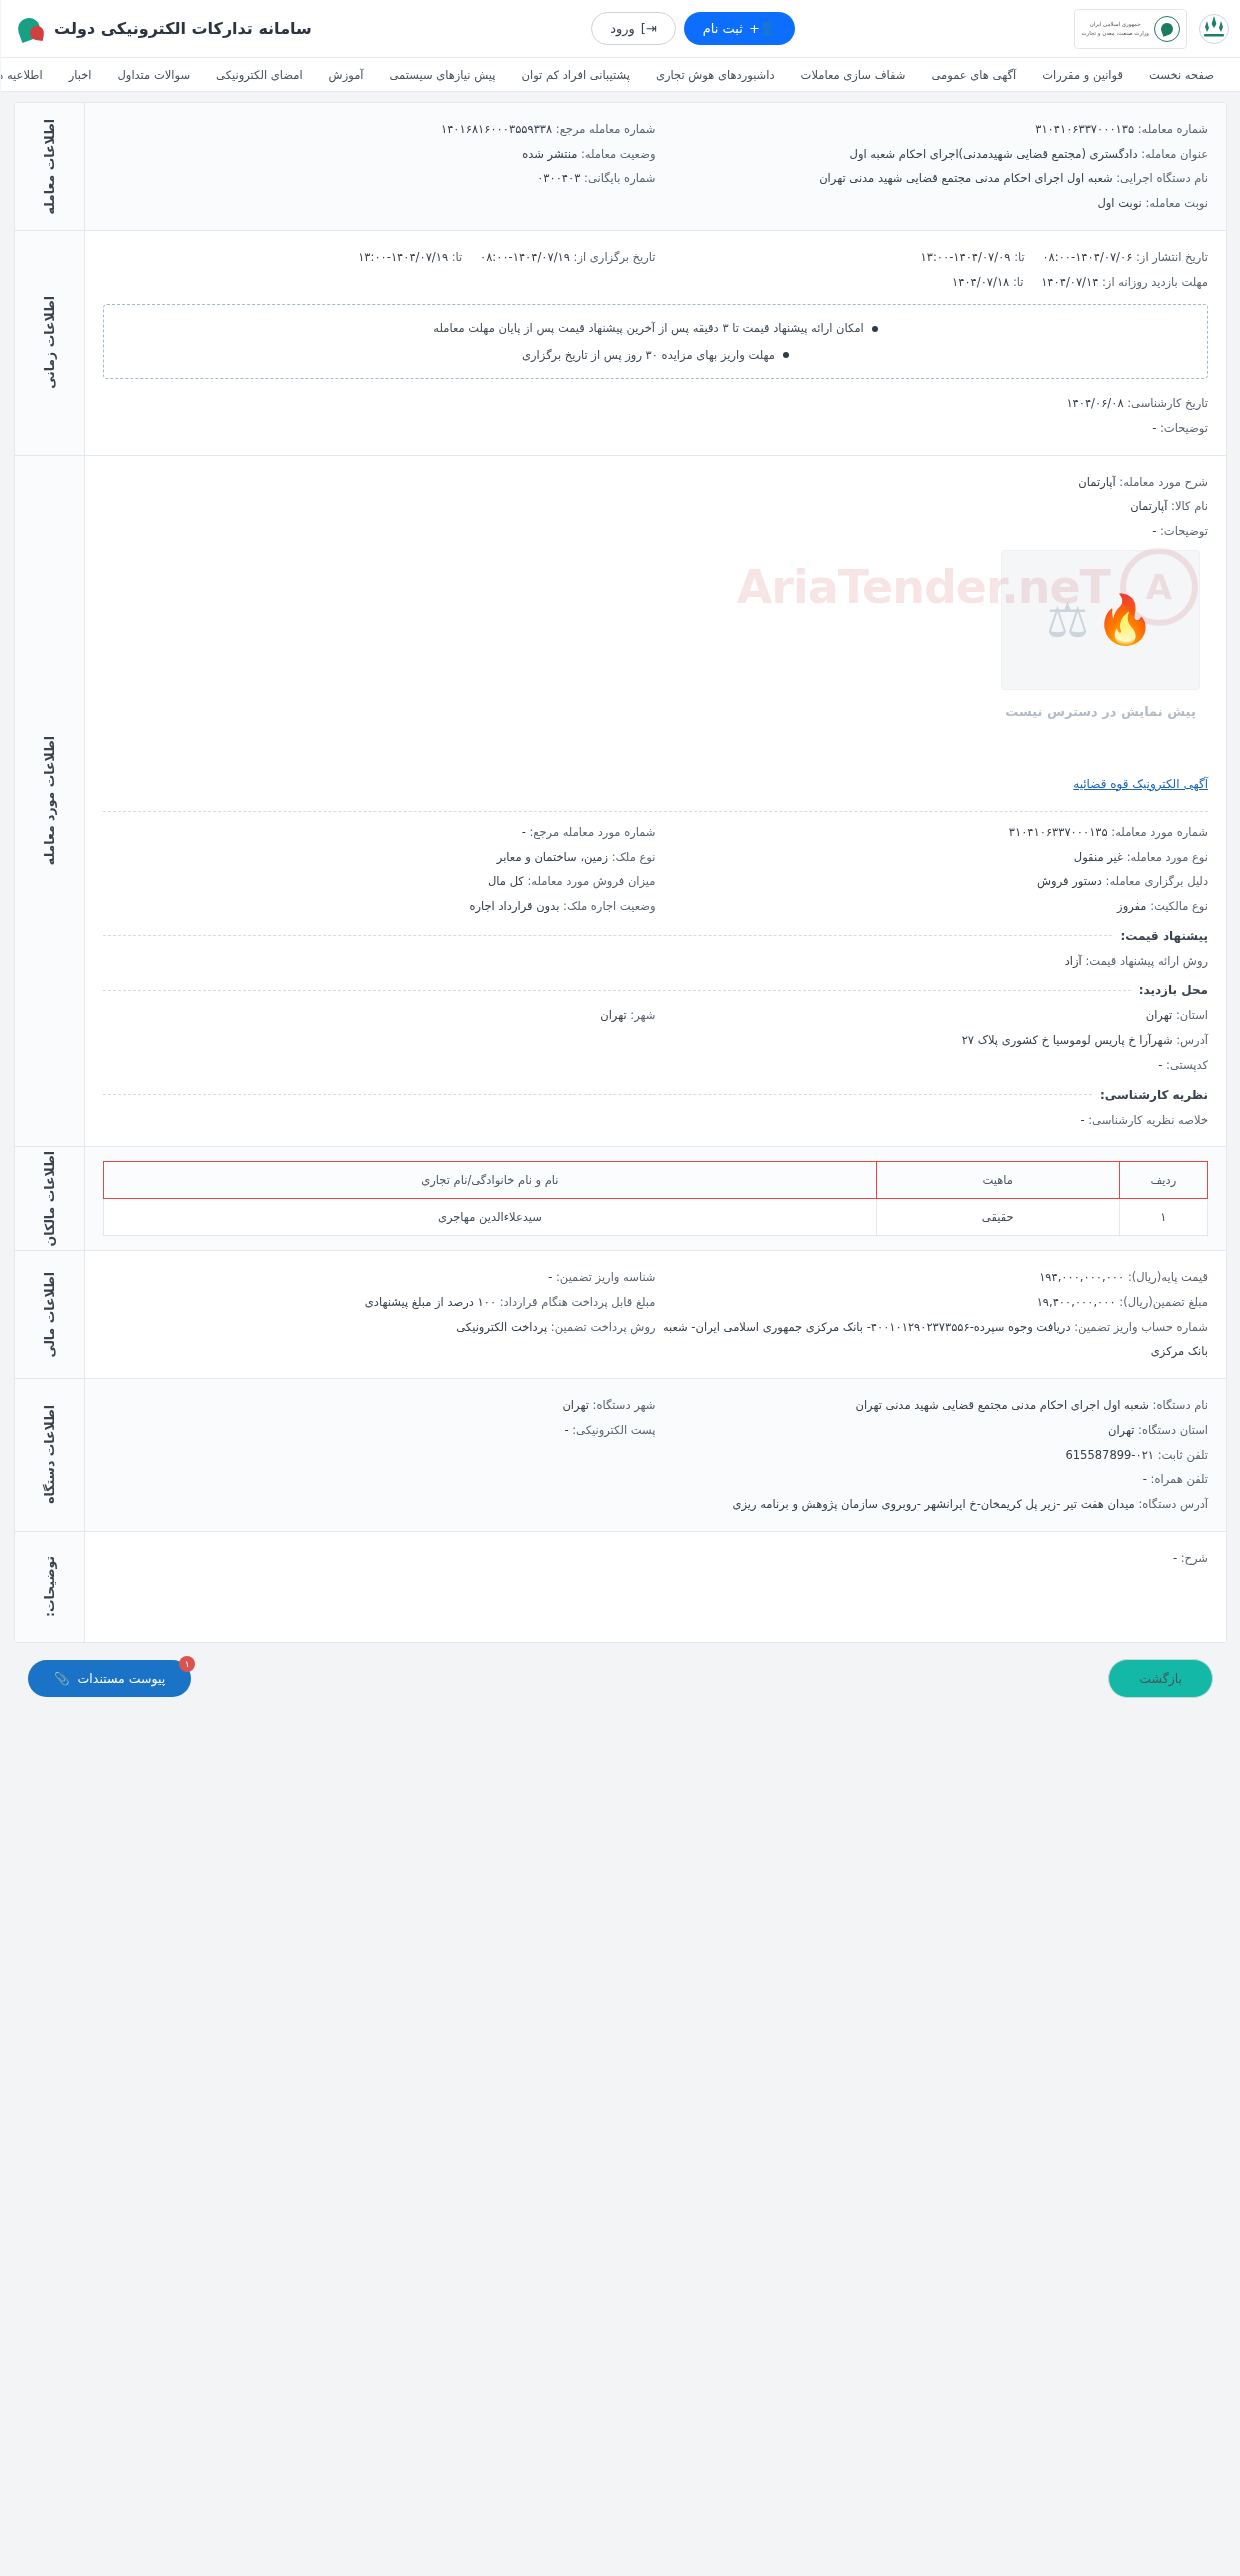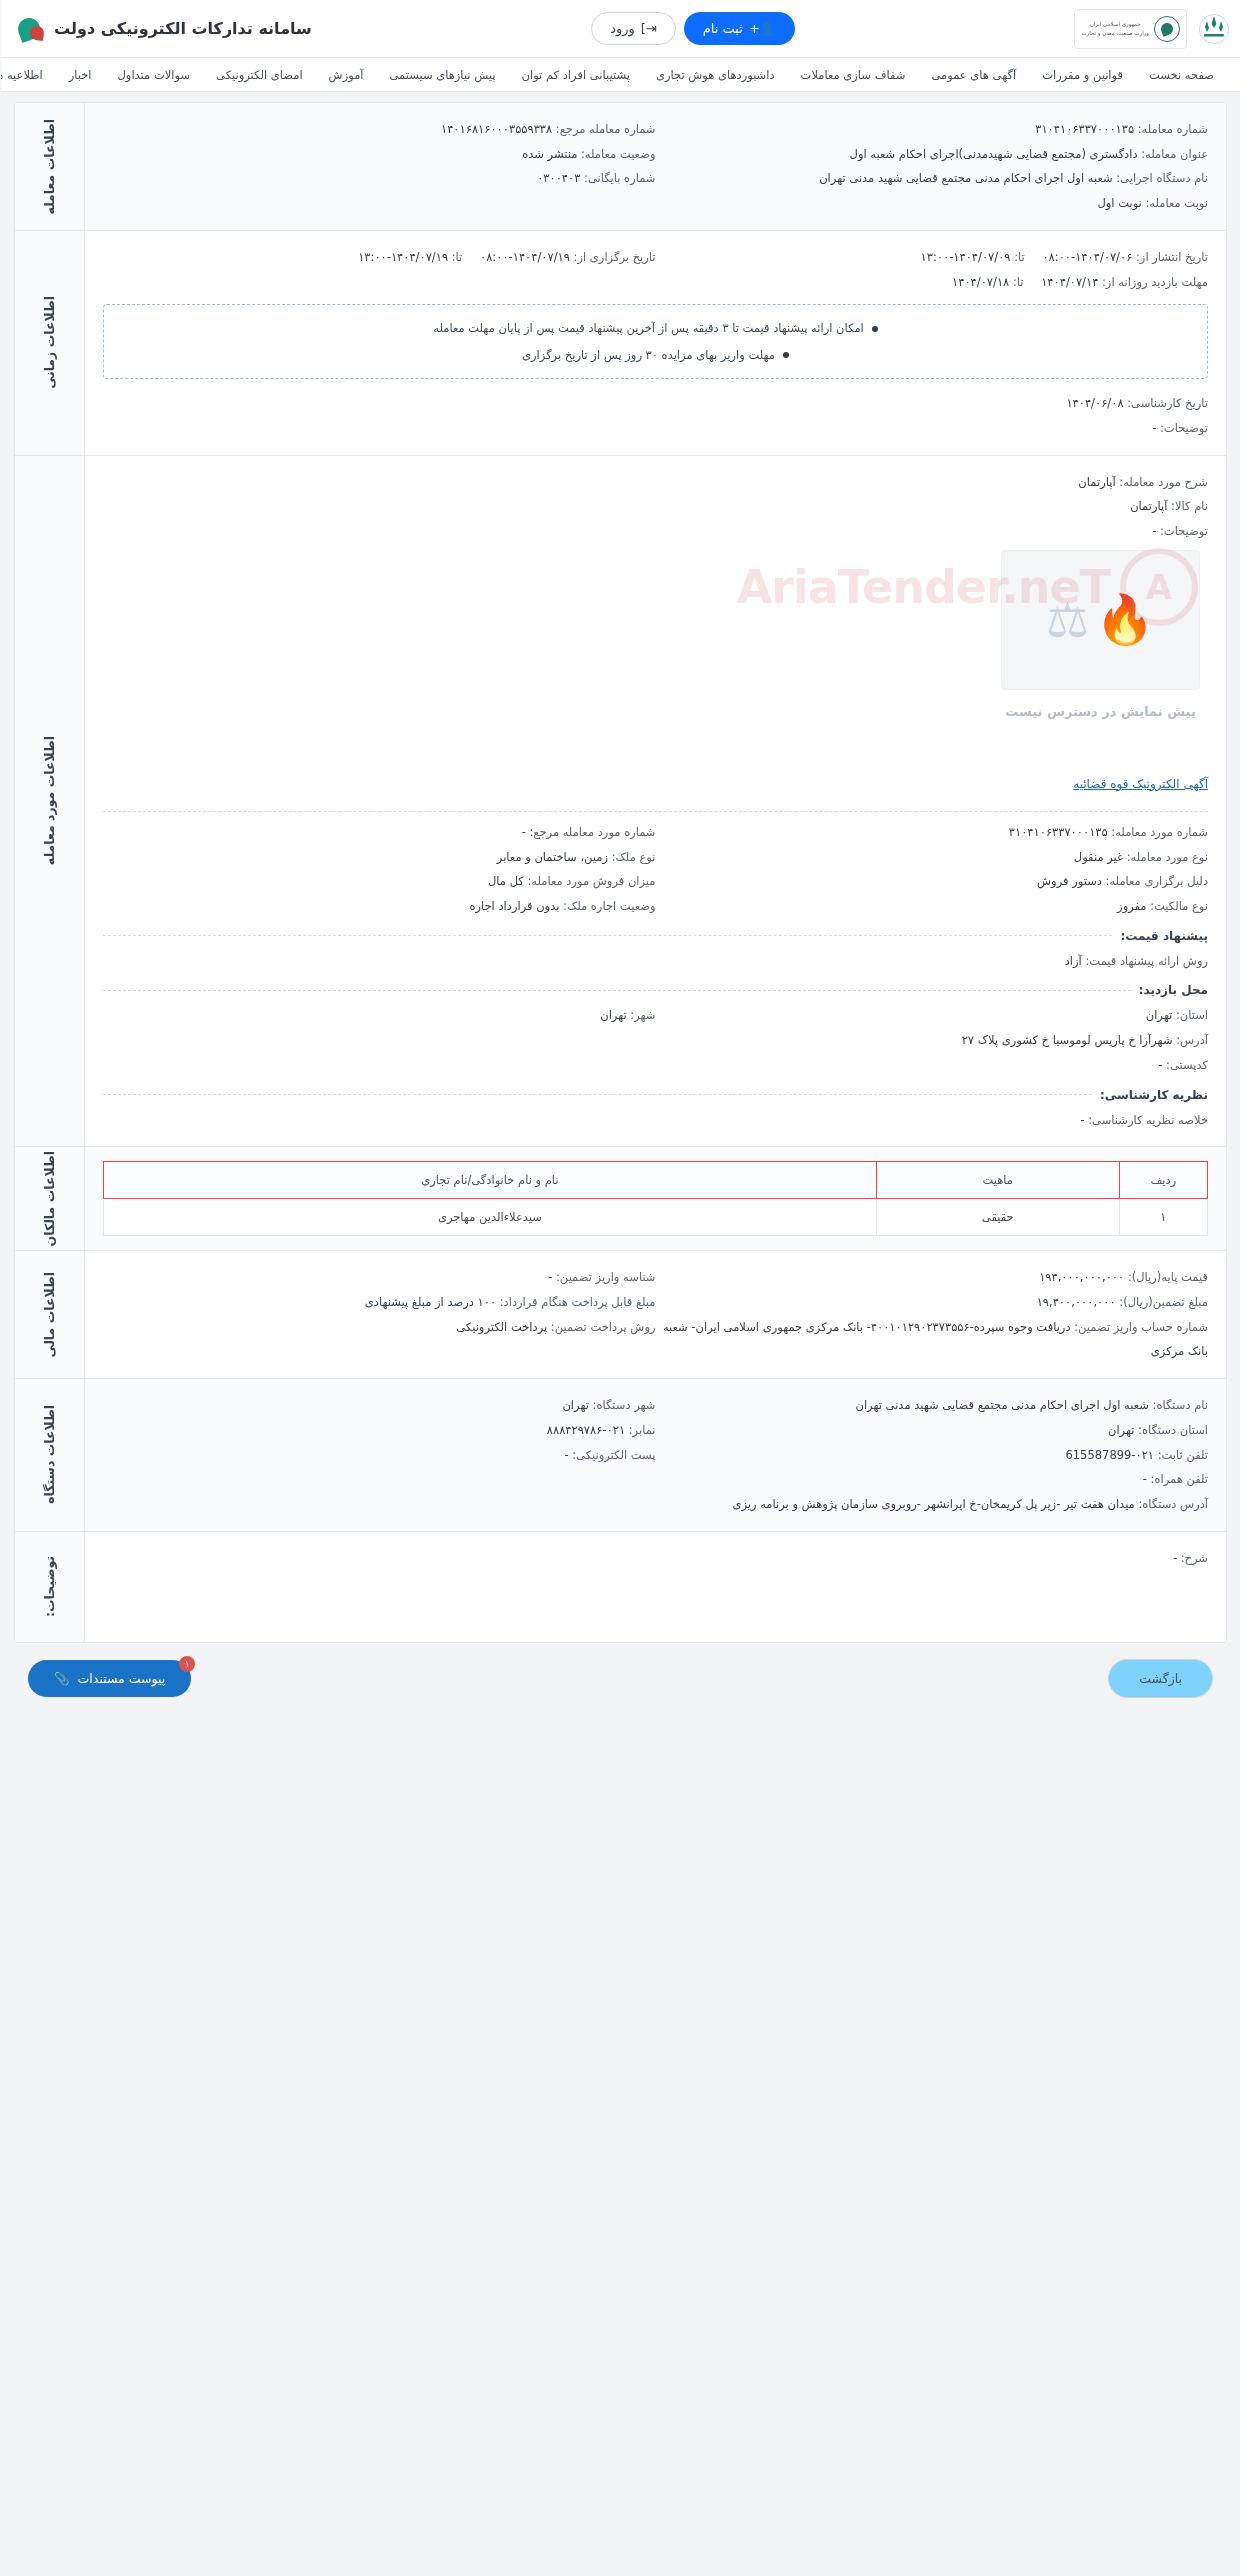--- a/index.html
+++ b/index.html
@@ -227,21 +227,21 @@
     background:#1a73c7; color:#fff; border-radius:22px;
     padding: 11px 26px; font-size: 12.5px; display:inline-flex; align-items:center; gap:8px;
     cursor:pointer; position:relative;
   }
   .btn-attach .badge {
     position:absolute; top:-4px; right:-4px;
     background:#d9534f; color:#fff; border-radius:50%;
     width:16px;height:16px;font-size:9px;display:flex;align-items:center;justify-content:center;
   }
   .btn-back {
-    background:#7dd3fc; color:#4a545f; border:1px solid #ccd3db; border-radius:22px;
+    background:#14b8a6; color:#4a545f; border:1px solid #ccd3db; border-radius:22px;
     padding: 11px 30px; font-size: 12.5px; cursor:pointer;
   }
 </style>
 </head>
 <body>
 
 <div class="page">
 
   <div class="topbar">
     <div class="gov-logos">
@@ -616,24 +616,20 @@
                 <span class="lbl">آدرس دستگاه:</span>
                 <span class="val">میدان هفت تیر -زیر پل کریمخان-خ ایرانشهر -روبروی سازمان پژوهش و برنامه ریزی</span>
               </div>
             </div>
             <div>
               <div class="fld">
                 <span class="lbl">شهر دستگاه:</span>
                 <span class="val">تهران</span>
               </div>
               <div class="fld">
-                <span class="lbl">نمابر:</span>
-                <span class="val">۰۲۱-۸۸۸۴۲۹۷۸۶</span>
-              </div>
-              <div class="fld">
                 <span class="lbl">پست الکترونیکی:</span>
                 <span class="val">-</span>
               </div>
             </div>
           </div>
         </div>
         <div class="sec-label">
           <span>اطلاعات دستگاه</span>
         </div>
       </div>

